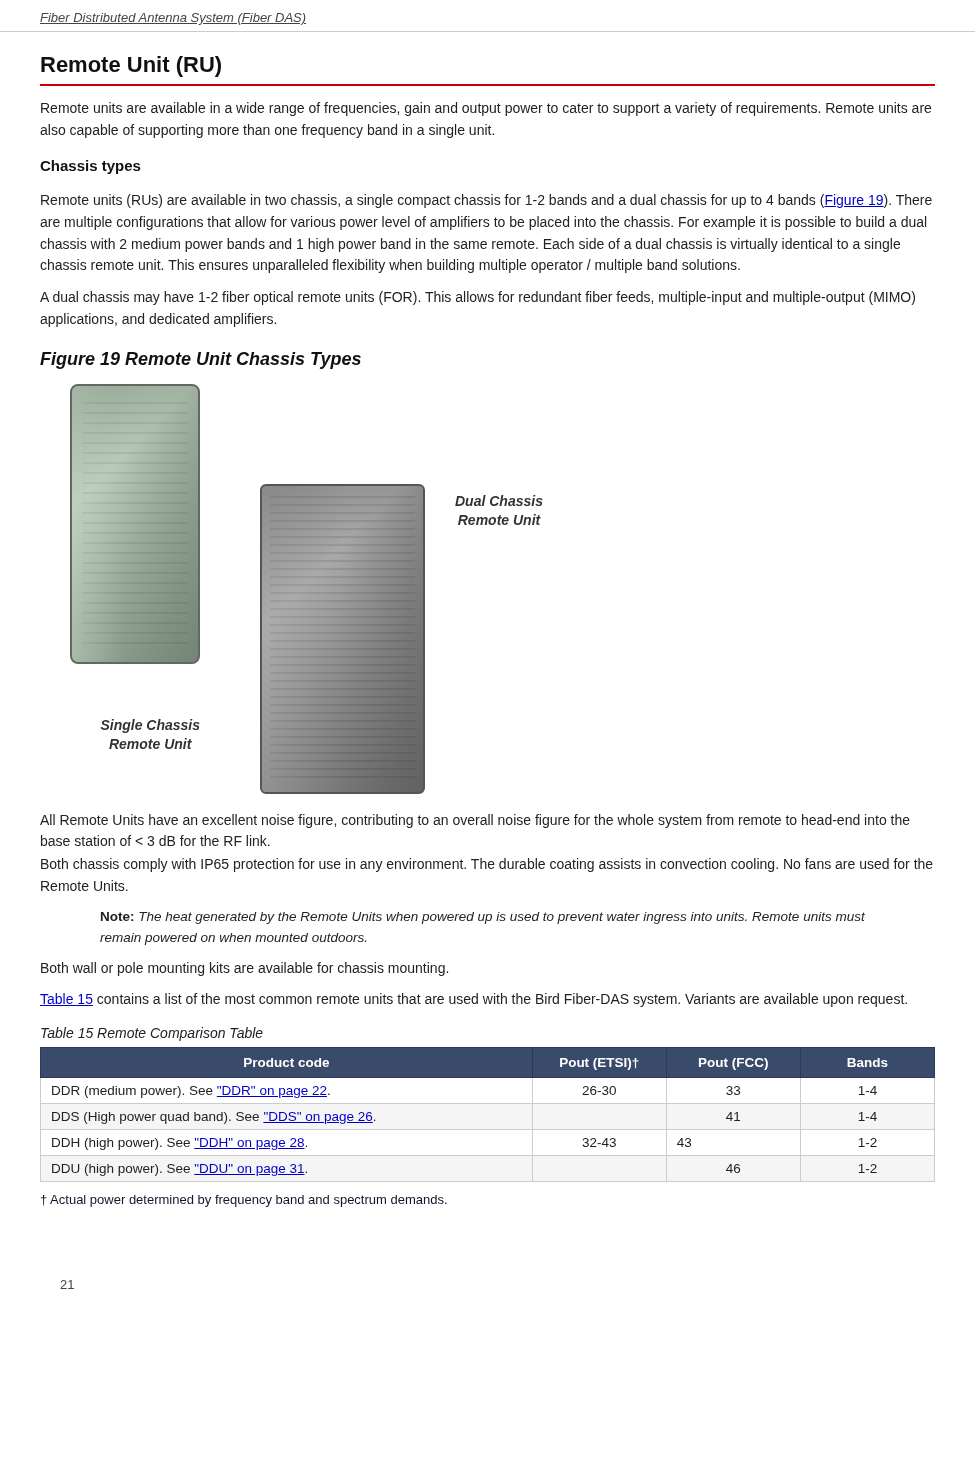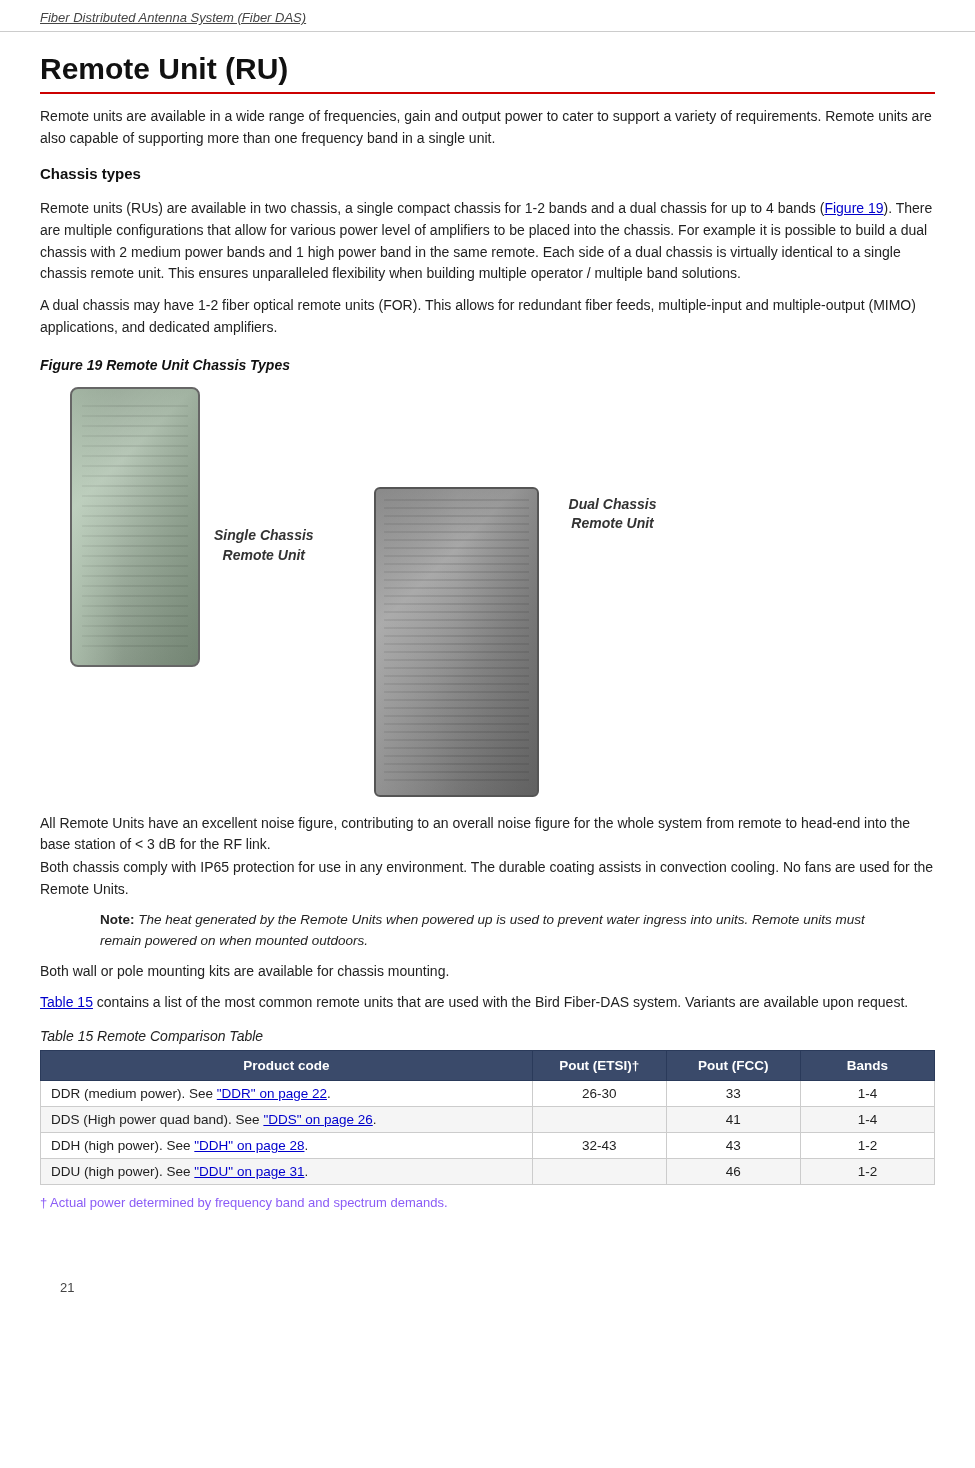--- a/index.html
+++ b/index.html
@@ -21,21 +21,21 @@
       border-bottom: 1px solid #ccc;
       margin-bottom: 10px;
       text-decoration: underline;
     }
 
     .content {
       padding: 10px 40px 40px 40px;
     }
 
     .page-title {
-      font-size: 30px;
+      font-size: 22px;
       font-weight: bold;
       color: #111;
       margin-bottom: 6px;
       padding-bottom: 6px;
       border-bottom: 2px solid #c00;
     }
 
     .section-text {
       font-size: 14px;
       line-height: 1.55;
@@ -45,21 +45,21 @@
 
     .section-heading {
       font-size: 15px;
       font-weight: bold;
       margin-top: 16px;
       margin-bottom: 16px;
       color: #111;
     }
 
     .figure-title {
-      font-size: 14px;
+      font-size: 18px;
       font-style: italic;
       font-weight: bold;
       color: #111;
       margin-top: 20px;
       margin-bottom: 10px;
     }
 
     .single-chassis-img {
       width: 130px;
       height: 280px;
@@ -183,41 +183,42 @@
 
     .link-text {
       color: #0000cc;
       text-decoration: underline;
       cursor: pointer;
     }
 
     .footnote {
       font-size: 13px;
       margin-top: 10px;
-      color: #8b5cf6;
+      color: #0f172a;
     }
 
     .page-number {
       font-size: 13px;
       color: #444;
       padding: 10px 60px;
       margin-top: 20px;
     }
 
     .figure-row {
       display: flex;
       flex-direction: row;
       gap: 60px;
       align-items: flex-start;
       margin: 14px 20px 16px 30px;
     }
 
     .single-block {
       display: flex;
-      align-items: center;
+      flex-direction: column;
+      align-items: flex-end;
       gap: 14px;
     }
 
     .dual-block {
       display: flex;
       flex-direction: row;
       align-items: flex-start;
       gap: 30px;
       margin-top: 100px;
     }
@@ -342,21 +343,21 @@
         </tr>
         <tr>
           <td>DDS (High power quad band). See <span class="link-text">"DDS" on page 26</span><span>.</span></td>
           <td style="text-align: center;"></td>
           <td style="text-align: center;">41</td>
           <td style="text-align: center;">1-4</td>
         </tr>
         <tr>
           <td>DDH (high power). See <span class="link-text">"DDH" on page 28</span><span>.</span></td>
           <td style="text-align: center;">32-43</td>
-          <td style="text-align: center;">43</td>
+          <td style="text-align: left;">43</td>
           <td style="text-align: center;">1-2</td>
         </tr>
         <tr>
           <td>DDU (high power). See <span class="link-text">"DDU" on page 31</span><span>.</span></td>
           <td style="text-align: center;"></td>
           <td style="text-align: center;">46</td>
           <td style="text-align: center;">1-2</td>
         </tr>
       </tbody>
   </table>

